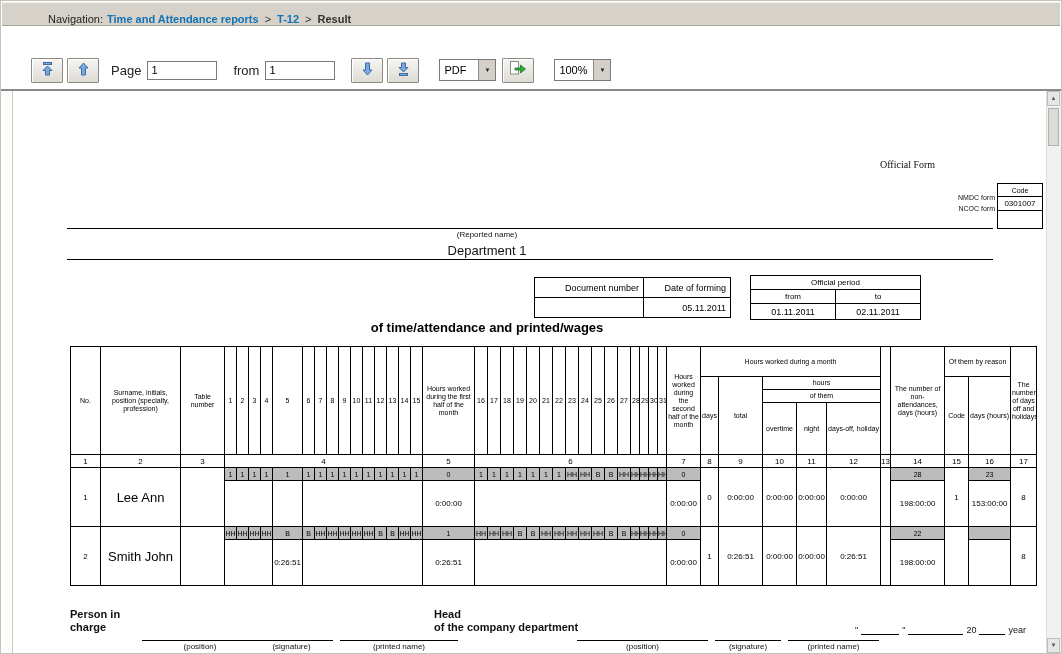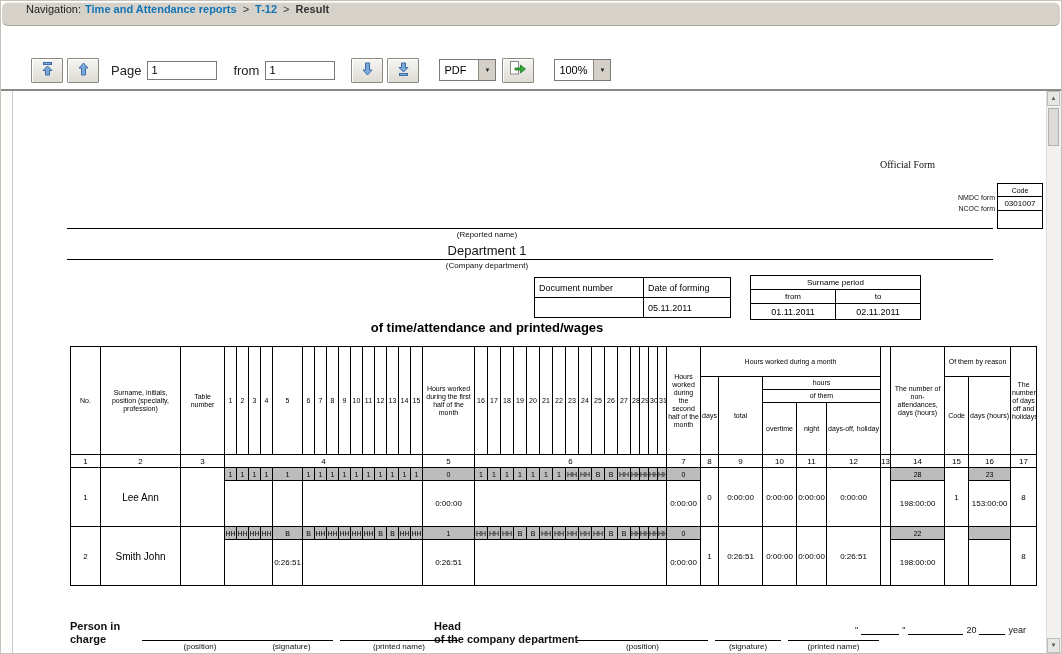--- a/index.html
+++ b/index.html
@@ -5,21 +5,21 @@
   html,body{margin:0;padding:0;}
   body{
     width:1062px;height:654px;overflow:hidden;position:relative;
     background:#ffffff;font-family:"Liberation Sans",sans-serif;
     border:1px solid #c6c2ba;box-sizing:border-box;
   }
   
   .navbar{
     position:absolute;top:1px;left:1px;right:1px;height:22px;
     background:#d6d2ca;border-top:1px solid #f2f0ec;border-bottom:1px solid #a8a49c;
-    display:flex;align-items:flex-start;padding-left:24px;font-size:11px;color:#222;border-radius:6px;
+    display:flex;align-items:flex-end;padding-left:46px;font-size:11px;color:#222;
   }
   .navbar .nav-link{color:#1273b5;font-weight:bold;text-decoration:none;margin:0 4px;cursor:pointer;}
   .navbar .nav-sep{color:#333;margin:0 2px;}
   .navbar .nav-current{color:#333;font-weight:bold;margin-left:4px;}
   
   .toolbar{
     position:absolute;top:55px;left:30px;height:28px;
     display:flex;align-items:center;
   }
   .tb-btn{
@@ -77,21 +77,21 @@
   }
   .code-table .ct-head{height:12px;font-size:7px;}
   .code-table .ct-val{height:13px;}
   .code-table .ct-empty{height:17px;}
   .code-labels{left:942px;top:103px;width:40px;text-align:right;font-size:7px;line-height:7px;color:#111;}
   .code-labels div{margin-bottom:4px;}
   .hline{border-top:1px solid #000;height:0;left:54px;width:926px;}
   .cap-center{left:54px;width:840px;text-align:center;font-size:8px;color:#111;}
   .dept-name{left:54px;width:840px;text-align:center;font-size:13px;color:#111;}
   .docinfo-table{left:521px;top:186px;border-collapse:collapse;}
-  .docinfo-table td{border:1px solid #000;text-align:left;font-size:9px;height:19px;padding:0 4px;}
+  .docinfo-table td{border:1px solid #000;text-align:right;font-size:9px;height:19px;padding:0 4px;}
   .docinfo-table .c1{width:100px;}
   .docinfo-table .c2{width:78px;}
   .period-table{left:737px;top:184px;border-collapse:collapse;}
   .period-table td{border:1px solid #000;text-align:center;font-size:8px;padding:0;width:84px;}
   .period-table .pt-title{height:13px;}
   .period-table .pt-lab{height:13px;}
   .period-table .pt-val{height:15px;font-size:9px;}
   .title1{left:54px;width:840px;top:212px;text-align:center;font-size:14px;font-weight:bold;}
   .title2{left:54px;width:840px;top:229px;text-align:center;font-size:13px;font-weight:bold;}
   
@@ -100,24 +100,24 @@
     border-collapse:collapse;table-layout:fixed;
   }
   #main-table td{
     border:1px solid #000;text-align:center;vertical-align:middle;
     padding:0;overflow:hidden;color:#000;
   }
   #main-table .hc{font-size:7px;line-height:8px;padding:1px;}
   #main-table .nr{font-size:8px;}
   #main-table .mark{background:#bcbcbc;font-size:7px;line-height:11px;white-space:nowrap;}
   #main-table .dc{font-size:8px;white-space:nowrap;}
-  #main-table .name{font-size:10px;white-space:normal;}
+  #main-table .name{font-size:13px;white-space:normal;}
   #main-table .vc{font-size:8px;white-space:nowrap;}
   
-  .f-label{font-size:11px;font-weight:bold;line-height:13px;color:#111;margin-top:12px;}
+  .f-label{font-size:11px;font-weight:bold;line-height:13px;color:#111;}
   .person-label{left:57px;top:517px;}
   .head-label{left:421px;top:517px;}
   .sigline{position:absolute;top:537px;height:12px;border-bottom:1px solid #000;}
   .sigcap{position:absolute;top:551px;text-align:center;font-size:8px;color:#111;}
   .year-group{
     left:842px;top:532px;display:flex;align-items:flex-end;font-size:9px;color:#111;
   }
   .year-group .uline{border-bottom:1px solid #000;height:11px;margin:0 3px;}
   .year-group .q{font-size:9px;}
 </style>
@@ -207,39 +207,38 @@
     <div class="abs code-labels">
       <div>NMDC form</div>
       <div>NCOC form</div>
     </div>
 
     <div class="abs hline" style="top:137px;"></div>
     <div class="abs cap-center" style="top:139px;">(Reported name)</div>
 
     <div class="abs dept-name" style="top:152px;">Department 1</div>
     <div class="abs hline" style="top:168px;"></div>
-    <div class="abs cap-center" style="top:170px;">(Company department)</div>
 
     <table class="abs docinfo-table">
       <tbody>
           <tr>
         <td class="c1">Document number</td>
         <td class="c2">Date of forming</td>
       </tr>
       <tr>
         <td class="c1"></td>
         <td class="c2">05.11.2011</td>
       </tr>
     </tbody>
       </table>
 
     <table class="abs period-table">
       <tbody>
           <tr>
-            <td class="pt-title" colspan="2">Surname period</td>
+            <td class="pt-title" colspan="2">Official period</td>
           </tr>
       <tr>
         <td class="pt-lab">from</td>
         <td class="pt-lab">to</td>
       </tr>
       <tr>
         <td class="pt-val">01.11.2011</td>
         <td class="pt-val">02.11.2011</td>
       </tr>
     </tbody>

